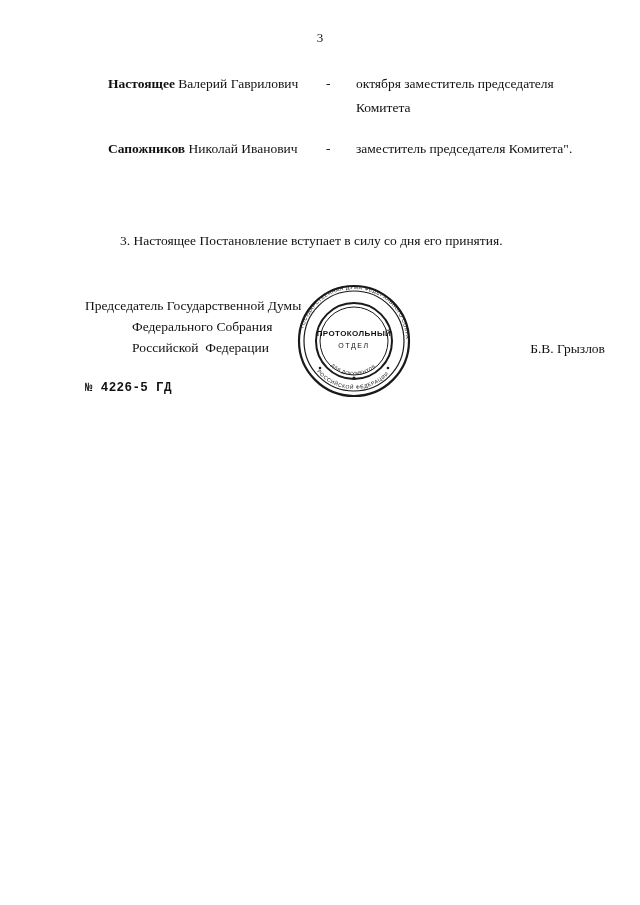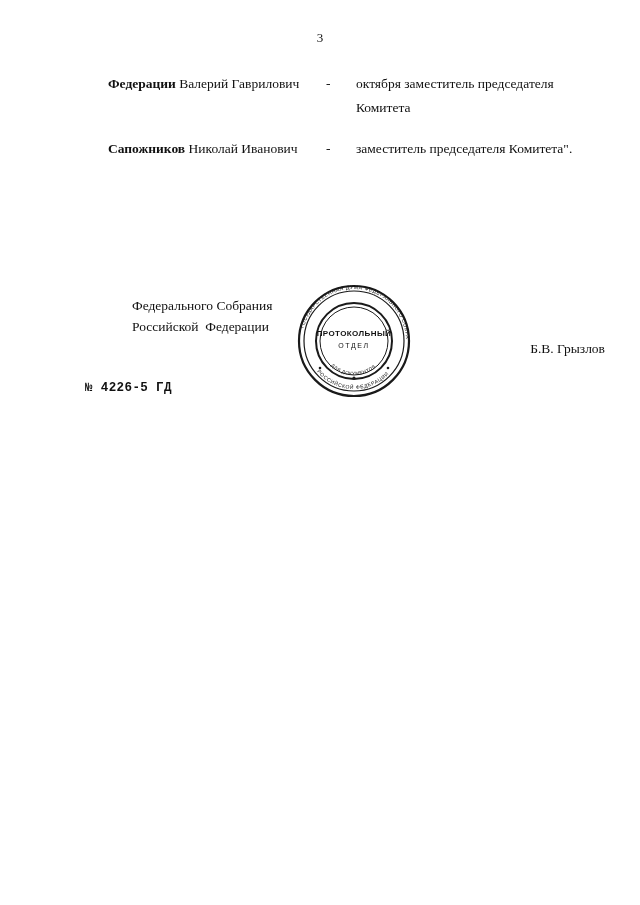--- a/index.html
+++ b/index.html
@@ -127,35 +127,37 @@
 </head>
 <body>
 
 <div class="page">
 
   <div class="page-number">3</div>
 
   <div class="members">
 
     <div class="member-row">
-      <div class="member-name"><span class="surname">Федерации</span><span> Валерий Гаврилович</span></div>
+      <div class="member-name"><span class="surname">Настоящее</span><span> Валерий Гаврилович</span></div>
       <div class="member-dash">-</div>
       <div class="member-role">октября заместитель председателя Комитета</div>
     </div>
 
     <div class="member-row">
       <div class="member-name"><span class="surname">Сапожников</span><span> Николай Иванович</span></div>
       <div class="member-dash">-</div>
       <div class="member-role">заместитель председателя Комитета".</div>
     </div>
 
   </div>
 
+  <div class="clause">3. Настоящее Постановление вступает в силу со дня его принятия.</div>
 
   <div class="signature-block">
+    <div class="sig-line indent-1">Председатель Государственной Думы</div>
     <div class="sig-line indent-2">Федерального Собрания</div>
     <div class="sig-line indent-3">Российской  Федерации</div>
   </div>
 
   <div class="signer">Б.В. Грызлов</div>
 
   <div class="place-block">
     <div>№ 4226-5 ГД</div>
   </div>
 

